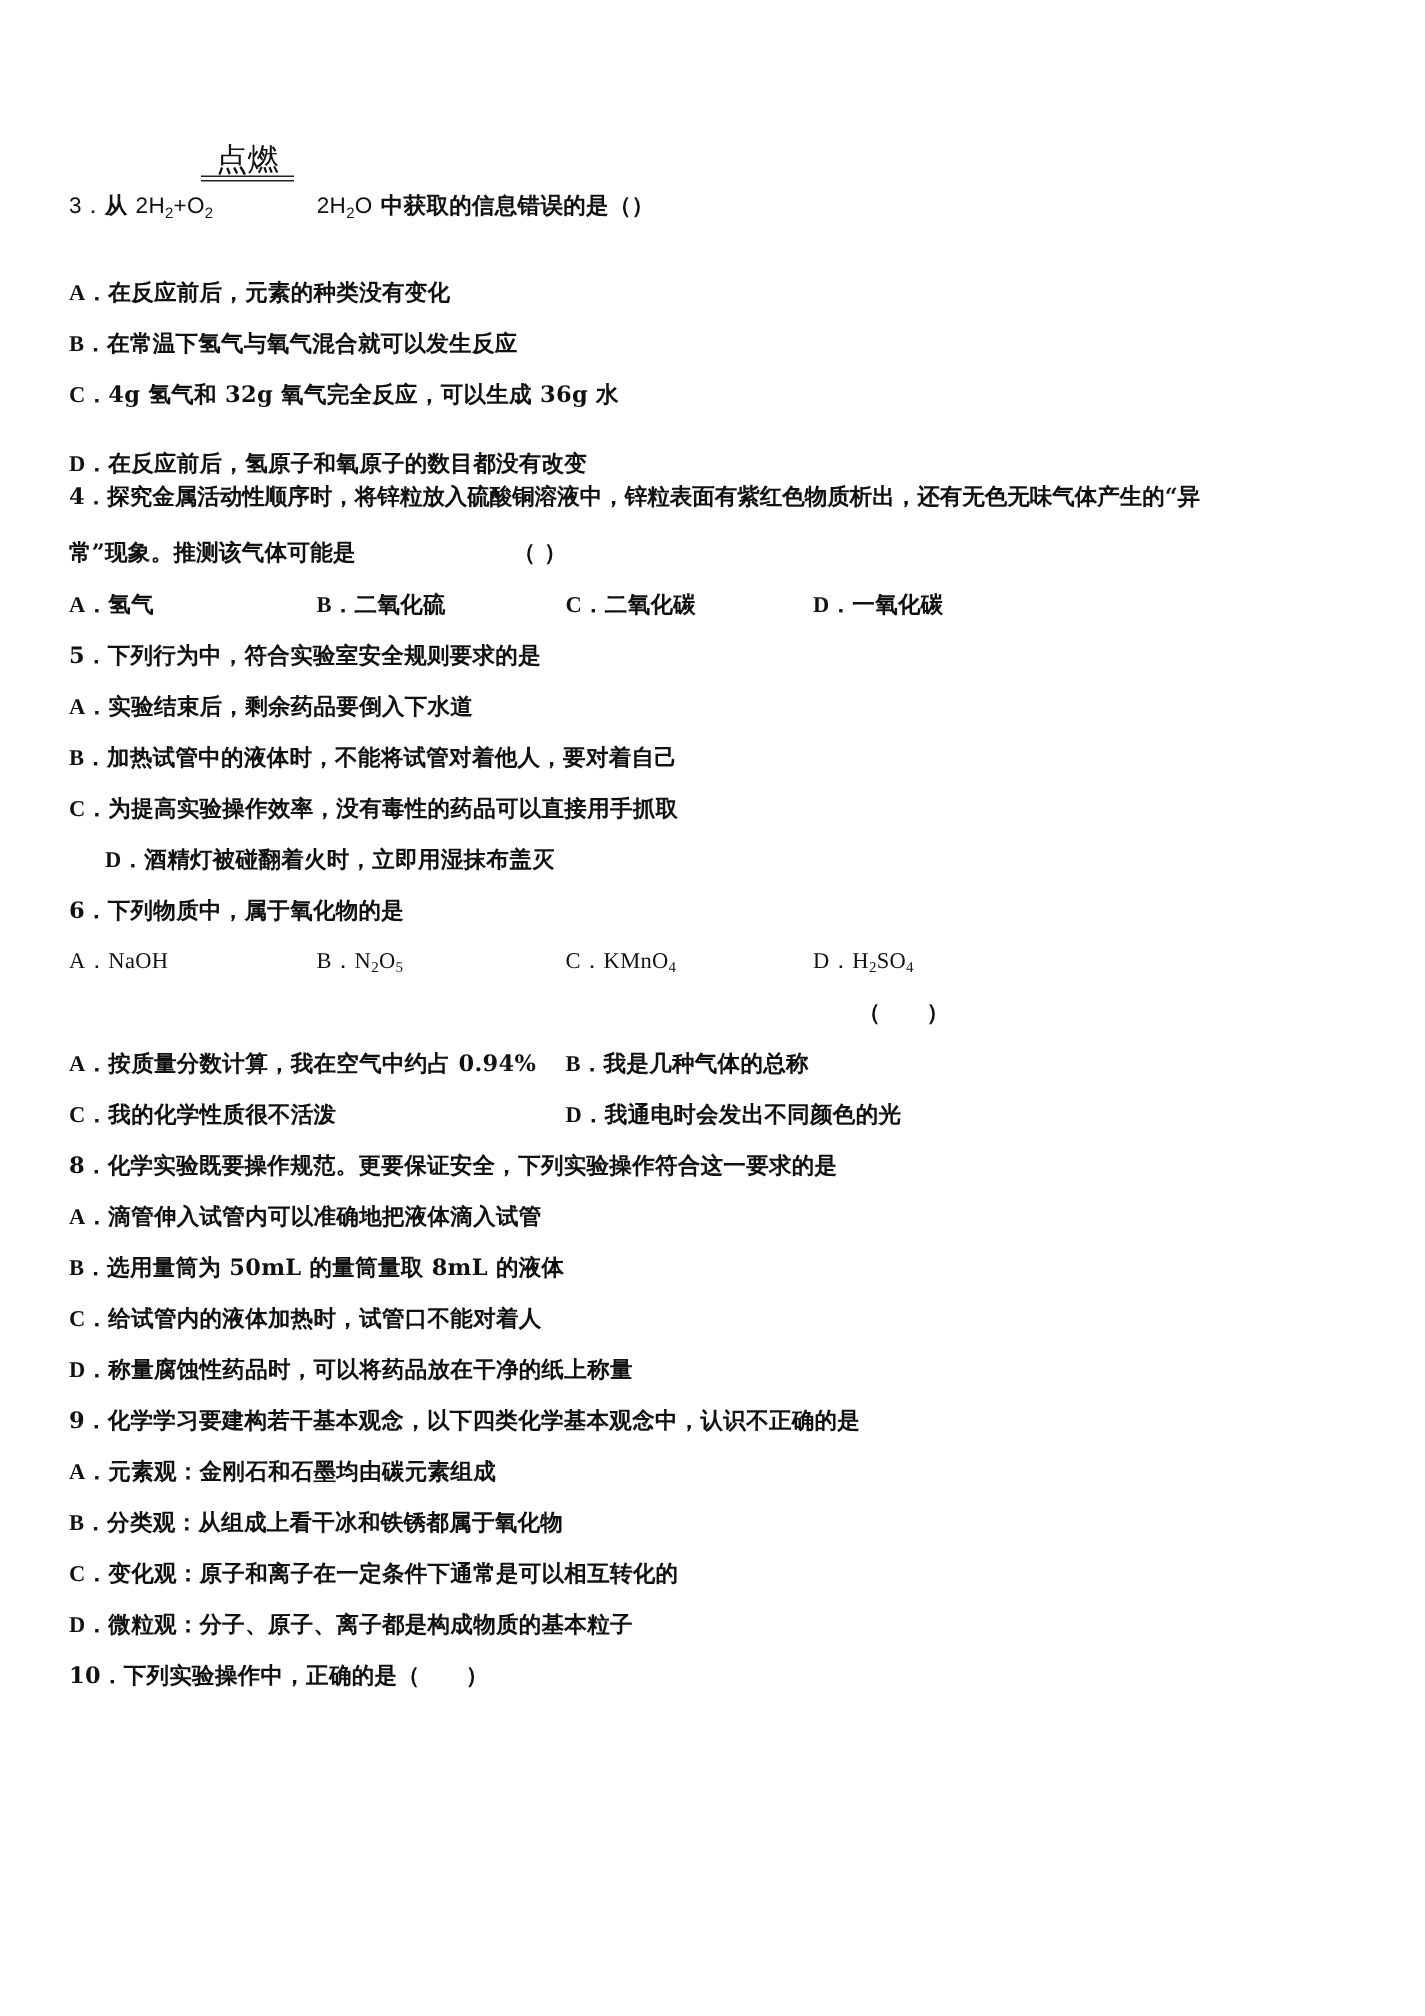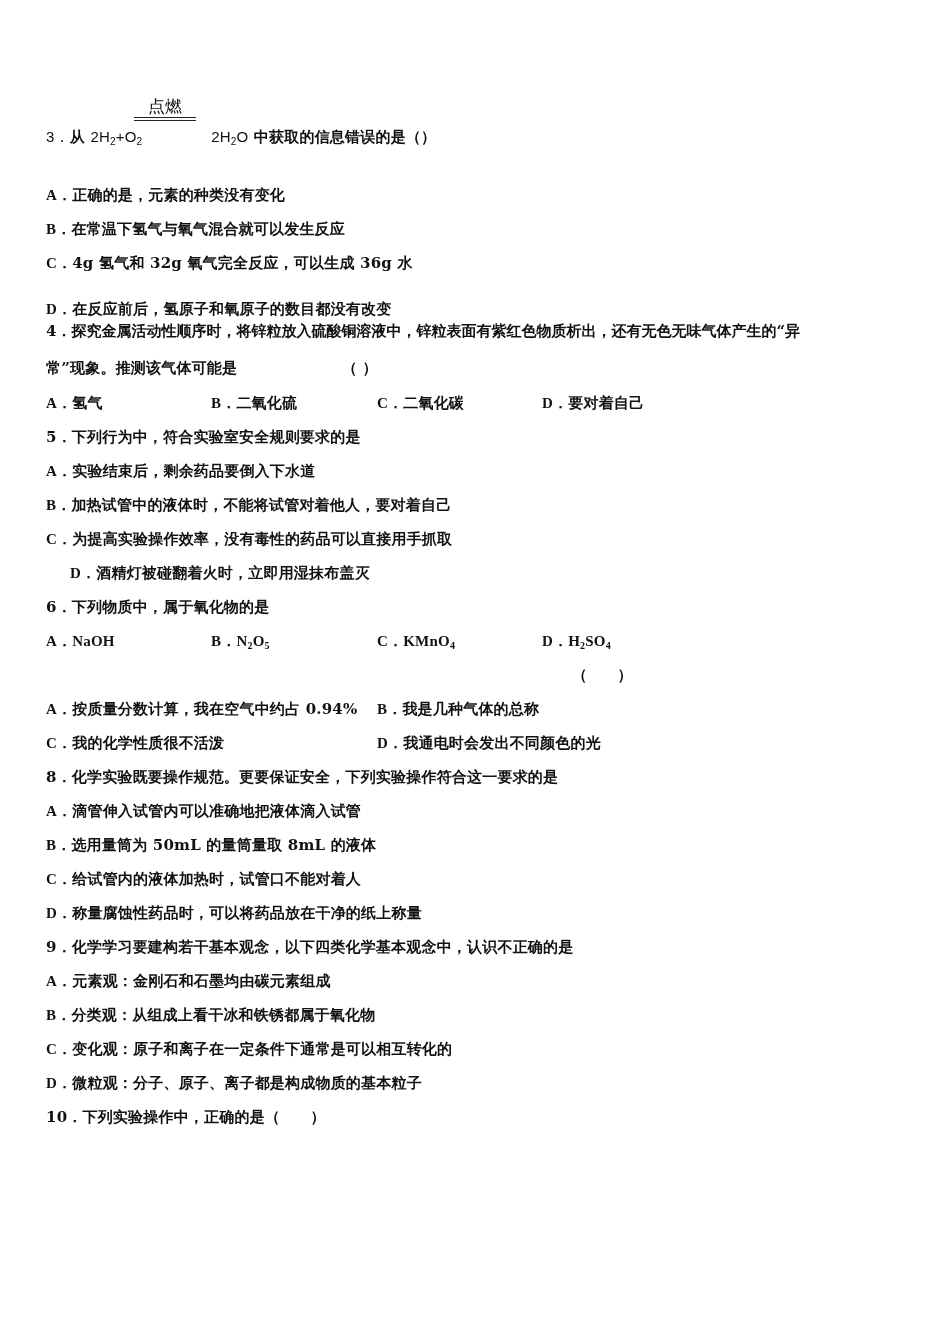--- a/index.html
+++ b/index.html
@@ -3,54 +3,54 @@
 <meta charset="utf-8">
 <style>
   html, body { margin: 0; padding: 0; background: #ffffff; }
   body { width: 950px; height: 1344px; position: relative; overflow: hidden;
          font-family: "DejaVu Serif", "Liberation Serif", serif; color: #111; }
   .line { position: absolute; left: 46px; font-size: 15px; line-height: 20px;
           white-space: nowrap; font-weight: bold; letter-spacing: 0.2px; }
   .opt-label { font-family: "Liberation Serif", serif; font-weight: bold; }
   .num { font-family: "Liberation Sans", sans-serif; font-weight: normal; }
   .sub { font-size: 10px; vertical-align: -3px; }
-  .formula { font-family: "Liberation Serif", serif; font-weight: bold; text-align: right; }
+  .formula { font-family: "Liberation Serif", serif; font-weight: normal; text-align: right; }
   .cond-wrap { position: absolute; left: 134px; top: 96px; width: 62px; }
-  .cond-text { display: block; text-align: center; font-size: 17px; font-weight: normal;
+  .cond-text { display: block; text-align: center; font-size: 21px; font-weight: normal;
                font-family: "DejaVu Sans", sans-serif; line-height: 20px; }
   .cond-bar { height: 1px; border-top: 1px solid #222; border-bottom: 1px solid #222; height: 2px; margin-top: 1px; }
   .col { position: absolute; }
 </style>
 </head>
 <body>
 
 <div class="cond-wrap">
   <span class="cond-text">点燃</span>
   <div class="cond-bar"></div>
 </div>
 <div class="line" style="top:127px;">
   <span class="num">3．</span><span>从</span>
   <span class="num"><span>2H</span><span class="sub">2</span><span>+O</span><span class="sub">2</span></span>
   <span style="display:inline-block;width:58px;"></span>
   <span class="num"><span>2H</span><span class="sub">2</span><span>O</span></span>
   <span>中获取的信息错误的是（）</span>
 </div>
 
-<div class="line" style="top:185px;"><span class="opt-label">A．</span><span>正确的是，元素的种类没有变化</span></div>
+<div class="line" style="top:185px;"><span class="opt-label">A．</span><span>在反应前后，元素的种类没有变化</span></div>
 <div class="line" style="top:219px;"><span class="opt-label">B．</span><span>在常温下氢气与氧气混合就可以发生反应</span></div>
 <div class="line" style="top:253px;"><span class="opt-label">C．</span><span>4g 氢气和 32g 氧气完全反应，可以生成 36g 水</span></div>
 <div class="line" style="top:287px;margin-top:12px;"><span class="opt-label">D．</span><span>在反应前后，氢原子和氧原子的数目都没有改变</span></div>
 
 <div class="line" style="top:321px; letter-spacing:0;">4．探究金属活动性顺序时，将锌粒放入硫酸铜溶液中，锌粒表面有紫红色物质析出，还有无色无味气体产生的“异</div>
 <div class="line" style="top:358px;"><span>常”现象。推测该气体可能是</span><span style="position:absolute; left:296px;">（ ）</span></div>
 <div class="line" style="top:393px; width:700px;">
   <span class="col" style="left:0;"><span class="opt-label">A．</span><span>氢气</span></span>
   <span class="col" style="left:165px;"><span class="opt-label">B．</span><span>二氧化硫</span></span>
   <span class="col" style="left:331px;"><span class="opt-label">C．</span><span>二氧化碳</span></span>
-  <span class="col" style="left:496px;"><span class="opt-label">D．</span><span>要对着自己</span></span>
+  <span class="col" style="left:496px;"><span class="opt-label">D．</span><span>一氧化碳</span></span>
 </div>
 
 <div class="line" style="top:427px;">5．下列行为中，符合实验室安全规则要求的是</div>
 <div class="line" style="top:461px;"><span class="opt-label">A．</span><span>实验结束后，剩余药品要倒入下水道</span></div>
 <div class="line" style="top:495px;"><span class="opt-label">B．</span><span>加热试管中的液体时，不能将试管对着他人，要对着自己</span></div>
 <div class="line" style="top:529px;"><span class="opt-label">C．</span><span>为提高实验操作效率，没有毒性的药品可以直接用手抓取</span></div>
 <div class="line" style="top:563px;margin-left:24px;"><span class="opt-label">D．</span><span>酒精灯被碰翻着火时，立即用湿抹布盖灭</span></div>
 
 <div class="line" style="top:597px;">6．下列物质中，属于氧化物的是</div>
 <div class="line" style="top:631px; width:700px;">

